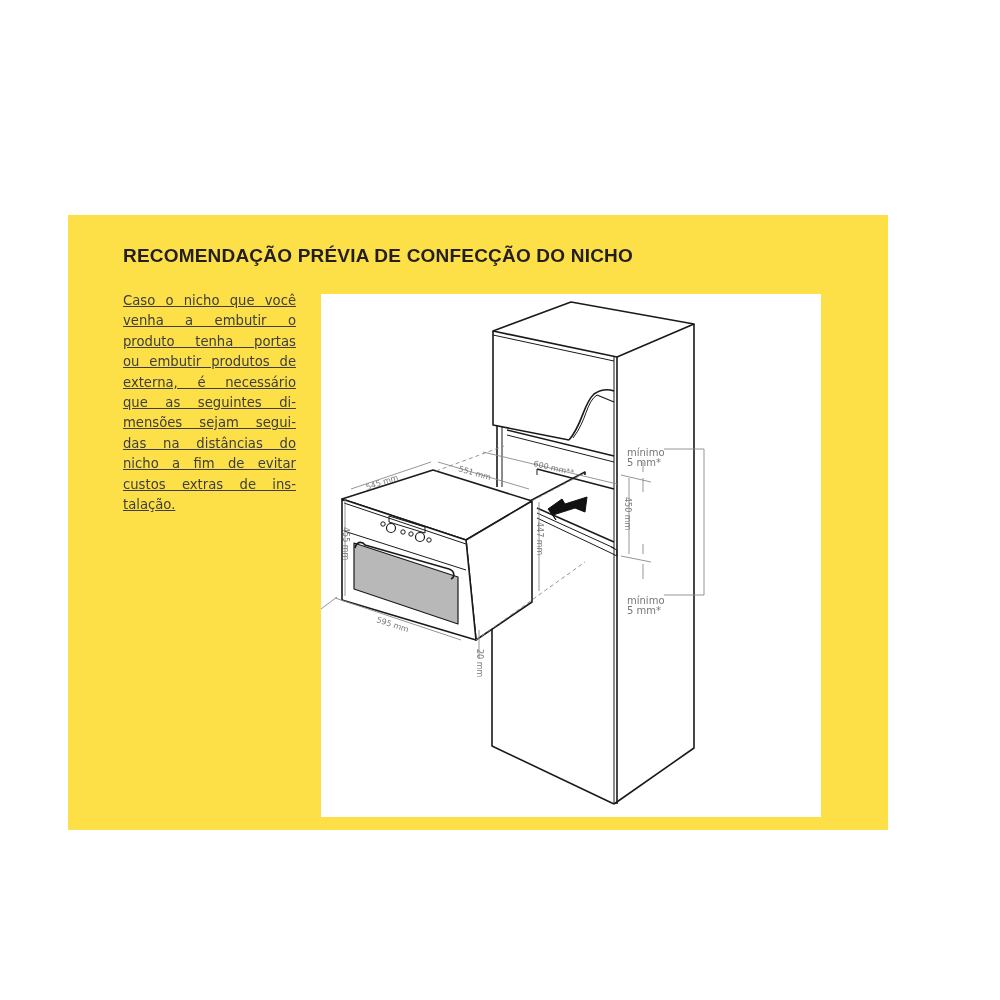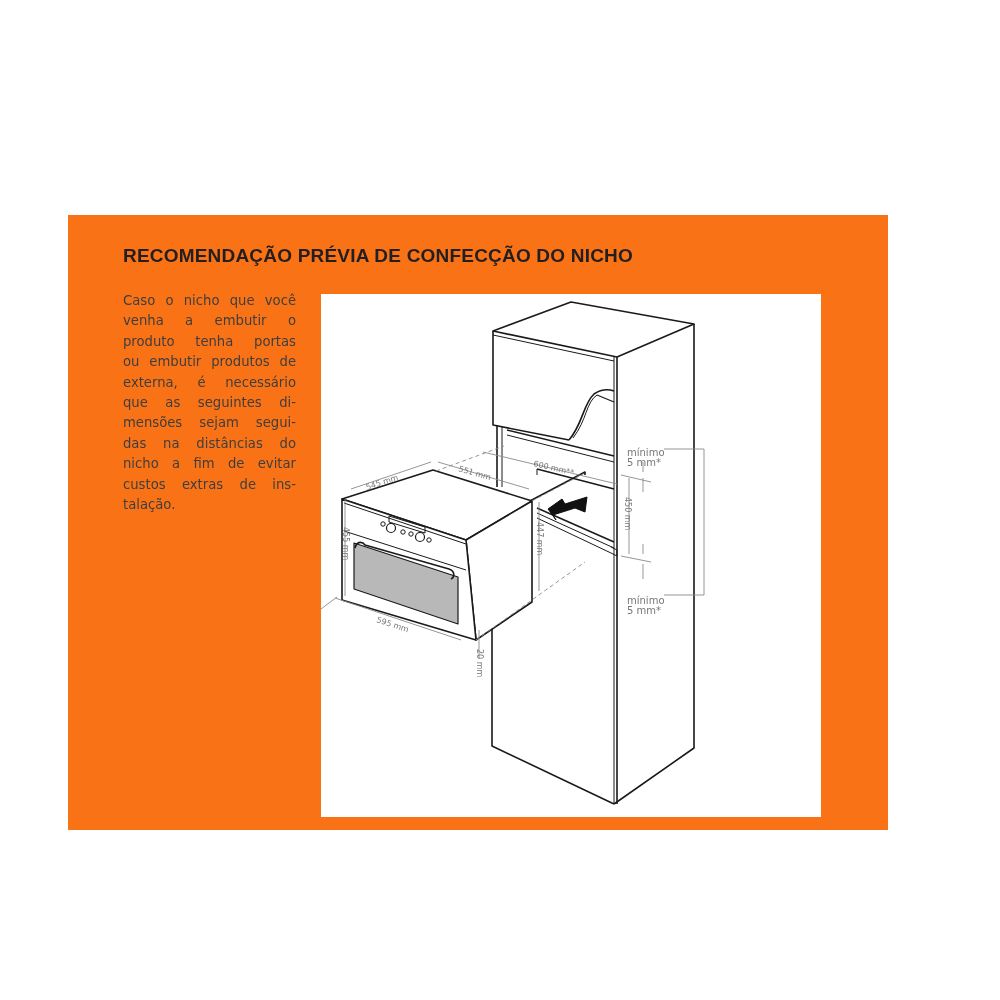--- a/index.html
+++ b/index.html
@@ -1,23 +1,23 @@
 <!DOCTYPE html>
 <html><head>
 <meta charset="utf-8">
 <style>
   html, body { margin:0; padding:0; background:#ffffff; }
   body { width:1000px; height:1000px; position:relative; overflow:hidden;
          font-family:"DejaVu Sans", sans-serif; color:#3a3a3a; }
-  .panel { position:absolute; left:68px; top:215px; width:820px; height:615px; background:#f97316; }
+  .panel { position:absolute; left:68px; top:215px; width:820px; height:615px; background:#fde047; }
   .title { position:absolute; left:55px; top:30px; font-family:"Liberation Sans", sans-serif;
            font-weight:bold; font-size:19px; letter-spacing:0.2px; color:#231f20; white-space:nowrap; }
   .intro { position:absolute; left:55px; top:76px; width:173px; font-size:13.2px; line-height:20.4px;
            text-align:justify; color:#3e3e3e; }
-  .intro span { display:block; text-align:justify; text-align-last:justify; white-space:nowrap; }
+  .intro span { display:block; text-align:justify; text-align-last:justify; white-space:nowrap;text-decoration:underline; }
   .intro span.last { text-align-last:left; }
   .figure { position:absolute; left:253px; top:79px; width:500px; height:523px; background:#ffffff; }
   .figure svg { position:absolute; left:0; top:0; }
   .note-right { position:absolute; left:389px; top:168px; font-size:13.8px; line-height:20.5px; color:#3e3e3e; }
   .note-right span, .note-bottom span { display:block; white-space:nowrap; }
   .note-bottom { position:absolute; left:12px; top:415px; font-size:13.8px; line-height:20.5px; color:#3e3e3e; }
   .dim { font-family:"DejaVu Sans", sans-serif; font-size:8px; fill:#777; }
   .mini { position:absolute; font-size:10px; line-height:9.5px; color:#777;margin-top:12px; }
   .mini span { display:block; }
 </style>

